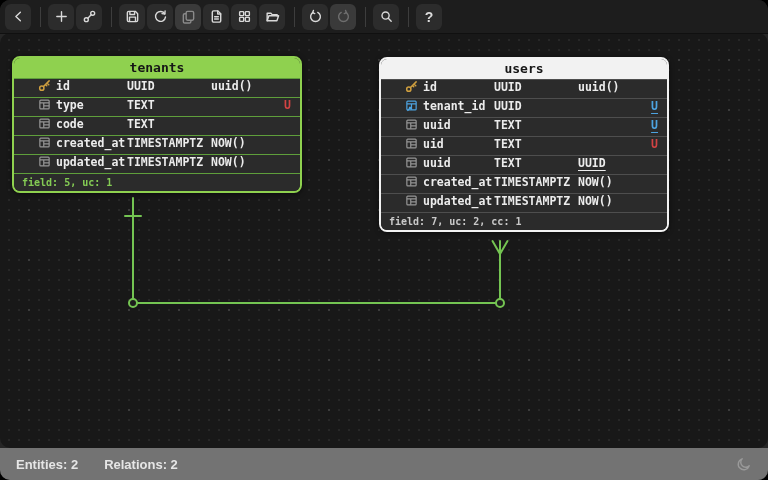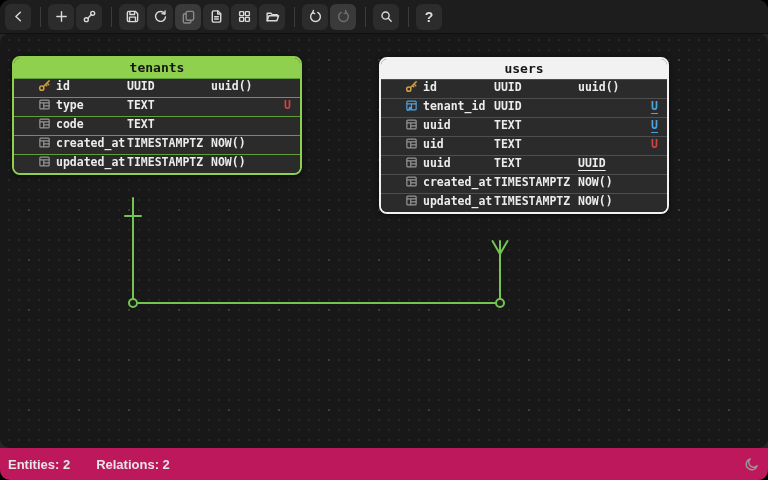--- a/index.html
+++ b/index.html
@@ -69,22 +69,22 @@
   .f-badge.blue { color:var(--blue); text-decoration:underline; text-underline-offset:3px; }
   .f-badge.red { color:var(--red); }
   .e-footer {
     height:17px; line-height:17px; border-top:1px solid var(--sep);
     padding:0 8px; font-size:10px; font-weight:bold; color:var(--footer-text);
     background:#2b2b2b;
   }
   
   .statusbar {
     position:absolute; left:0; right:0; bottom:0; height:32px;
-    background:#be185d; z-index:4;
-    display:flex; align-items:center; gap:26px; padding:0 8px;
+    background:#737373; z-index:4;
+    display:flex; align-items:center; gap:26px; padding:0 16px;
     color:#e6e6e6; font-size:13px; font-weight:600;
   }
   .statusbar .spacer { flex:1; }
   .moon svg { width:16px; height:16px; stroke:#9a9a9a; fill:none;
     stroke-width:1.4; stroke-linejoin:round; }
 </style>
 </head>
 <body>
 
 <div class="window">
@@ -264,20 +264,21 @@
             <svg viewBox="0 0 14 14" fill="none" stroke="#969696" stroke-width="1.3">
     <rect x="2" y="2.3" width="10" height="9.4" rx="1"></rect>
               <path d="M2 5.2 H12 M6.2 5.2 V11.7 M6.2 8.4 H12"></path>
             </svg>
           </span>
           <span class="f-name">updated_at</span>
           <span class="f-type">TIMESTAMPTZ</span>
           <span class="f-default">NOW()</span>
         </div>
       </div>
+    <div class="e-footer">field: 5, uc: 1</div>
   </div>
 
   <div class="entity" style="left: 379px; top: 57px; --accent: #f2f2f2; --header-text: #161616; --sep: #4e4e4e; --footer-text: #c9c9c9; --blue: #4da3e0; --red: #d24343;">
     <div class="e-header">
       <span>users</span>
     </div>
     <div class="e-rows">
         <div class="e-row">
           <span class="f-icon">
             <svg viewBox="0 0 14 14" fill="none" stroke="#cf9f3f" stroke-width="1.6" stroke-linecap="round">
@@ -353,20 +354,21 @@
             <svg viewBox="0 0 14 14" fill="none" stroke="#969696" stroke-width="1.3">
     <rect x="2" y="2.3" width="10" height="9.4" rx="1"></rect>
               <path d="M2 5.2 H12 M6.2 5.2 V11.7 M6.2 8.4 H12"></path>
             </svg>
           </span>
           <span class="f-name">updated_at</span>
           <span class="f-type">TIMESTAMPTZ</span>
           <span class="f-default">NOW()</span>
         </div>
       </div>
+    <div class="e-footer">field: 7, uc: 2, cc: 1</div>
   </div>
 
   <div class="statusbar">
     <span>Entities: 2</span>
     <span>Relations: 2</span>
     <span class="spacer"></span>
     <span class="moon">
       <span style="display:flex">
         <svg viewBox="0 0 16 16">
             <path d="M13.2 9.8 A5.6 5.6 0 1 1 6.2 2.8 A4.6 4.6 0 0 0 13.2 9.8 Z"></path>

